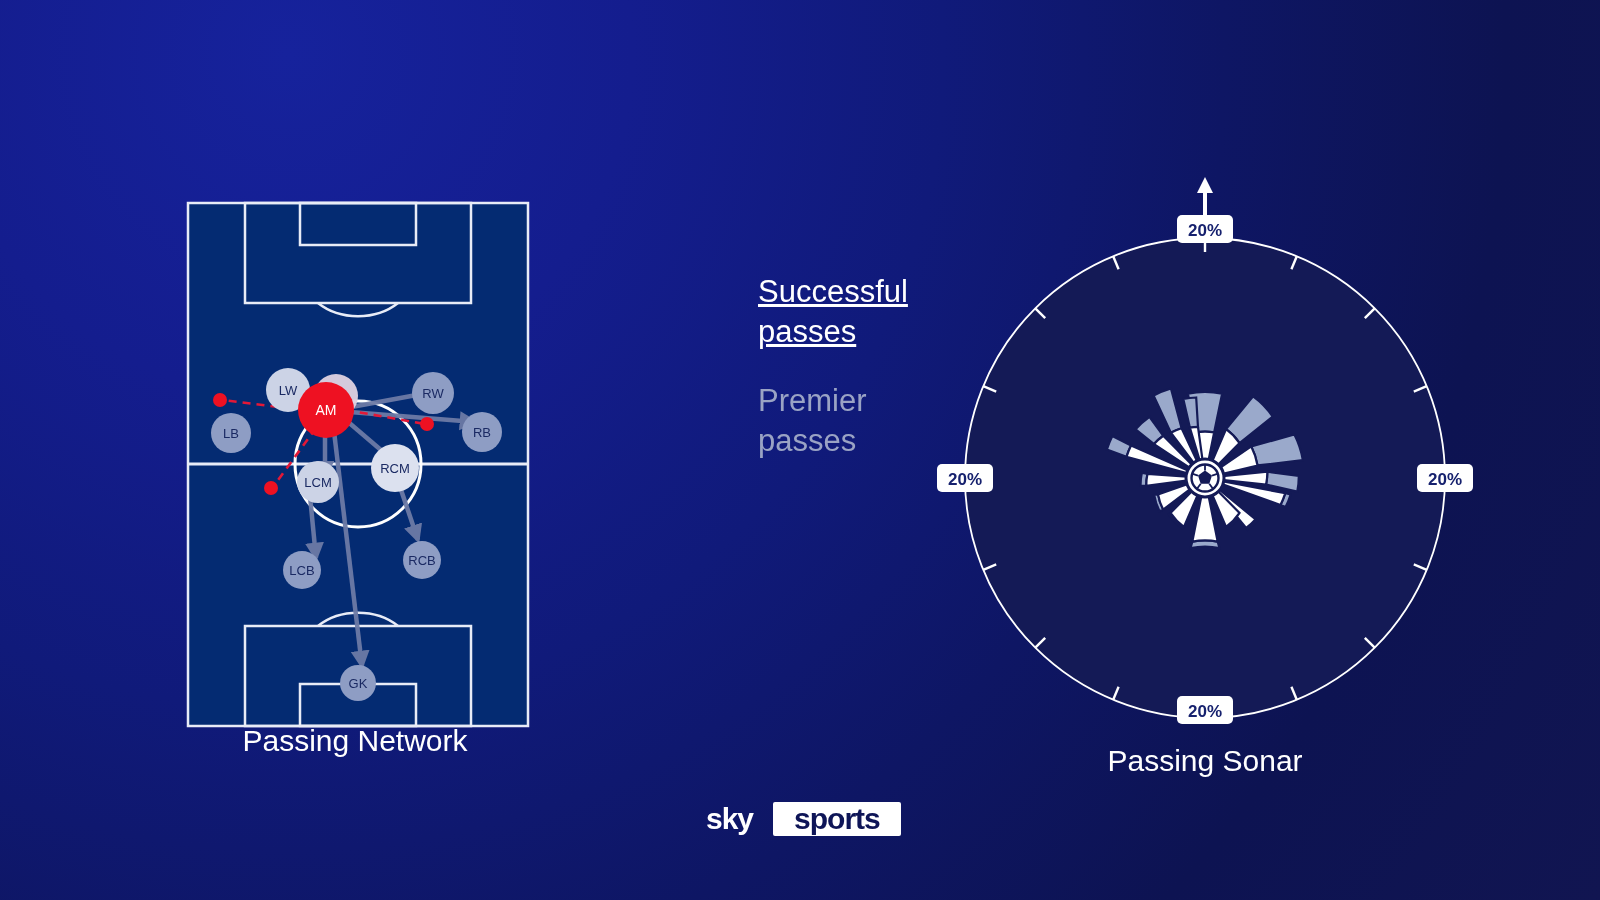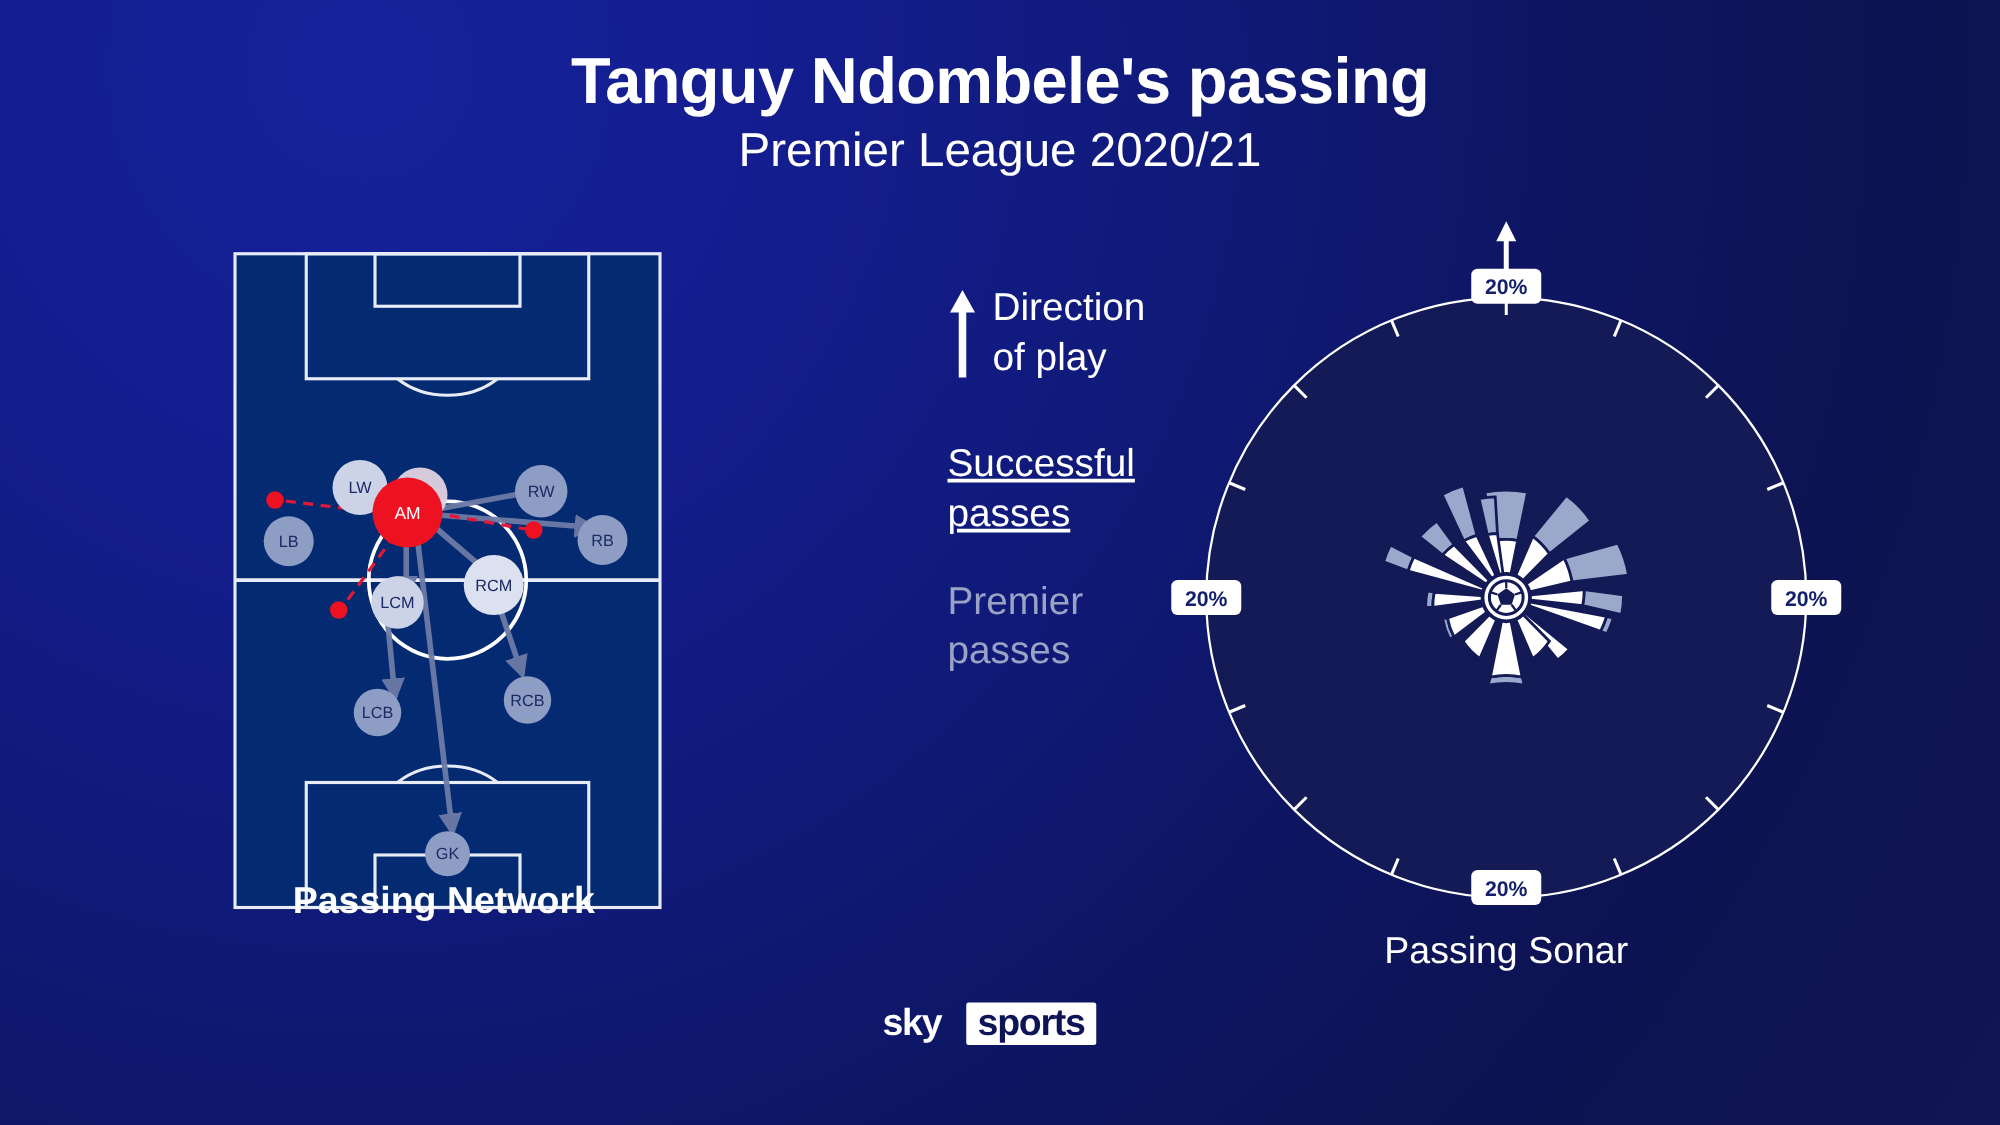--- a/index.html
+++ b/index.html
@@ -52,21 +52,21 @@
 
   
   .panel-caption {
     position: absolute;
     color: #ffffff;
     font-size: 30px;
     font-weight: normal;
     white-space: nowrap;
     text-align: center;
   }
-  #caption-network { left: 150px; top: 704px; width: 410px; font-weight: bold; }
+  #caption-network { left: 150px; top: 724px; width: 410px; }
   #caption-sonar   { left: 1000px; top: 744px; width: 410px; }
 
   
   #legend { position: absolute; left: 758px; top: 226px; width: 240px; }
   .legend-row { position: relative; }
   #legend-direction {
     display: flex;
     align-items: flex-start;
     gap: 12px;
   }
@@ -139,33 +139,29 @@
     line-height: 34px;
     padding-right: 20px;
   }
   #sports-word {
     background: #ffffff;
     color: #0e1557;
     font-size: 30px;
     font-weight: bold;
     letter-spacing: -1px;
     line-height: 34px;
-    padding: 0 9px;
+    padding: 0 21px;
     border-radius: 2px;
   }
 </style>
 </head>
 <body>
 
 <div id="stage">
 
-  <div id="title-block">
-    <div id="main-title">Tanguy Ndombele's passing</div>
-    <div id="sub-title">Premier League 2020/21</div>
-  </div>
 
   <svg id="pitch-svg" width="420" height="570" viewBox="0 0 420 570">
     <defs>
       <marker id="arrowhead" markerWidth="5" markerHeight="5" refX="3.4" refY="2.1" orient="auto" markerUnits="strokeWidth">
         <path d="M0,0 L4.2,2.1 L0,4.2 z" fill="#6d7ba6"></path>
       </marker>
     </defs>
 
     <g>
       <rect x="38" y="23" width="340" height="523" fill="#042b72" stroke="#e8ecf7" stroke-width="2.5"></rect>
@@ -247,28 +243,20 @@
       </g>
       <g>
         <circle cx="176" cy="230" r="28" fill="#ee1122"></circle>
         <text class="node-label-hl" x="176" y="230">AM</text>
       </g>
     </g>
   </svg>
 
   <div id="legend">
 
-    <div class="legend-row" id="legend-direction">
-      <svg id="direction-arrow-icon" width="24" height="74" viewBox="0 0 24 74">
-        <line x1="12" y1="72" x2="12" y2="16" stroke="#ffffff" stroke-width="6"></line>
-        <path d="M12 2 L22 20 L2 20 Z" fill="#ffffff"></path>
-      </svg>
-      <div id="direction-label">Direction
-of play</div>
-    </div>
 
     <div id="legend-successful">Successful
 passes</div>
 
     <div id="legend-failed">Premier
 passes</div>
   </div>
 
   <svg id="sonar-svg" width="560" height="560" viewBox="0 0 560 560">
 

